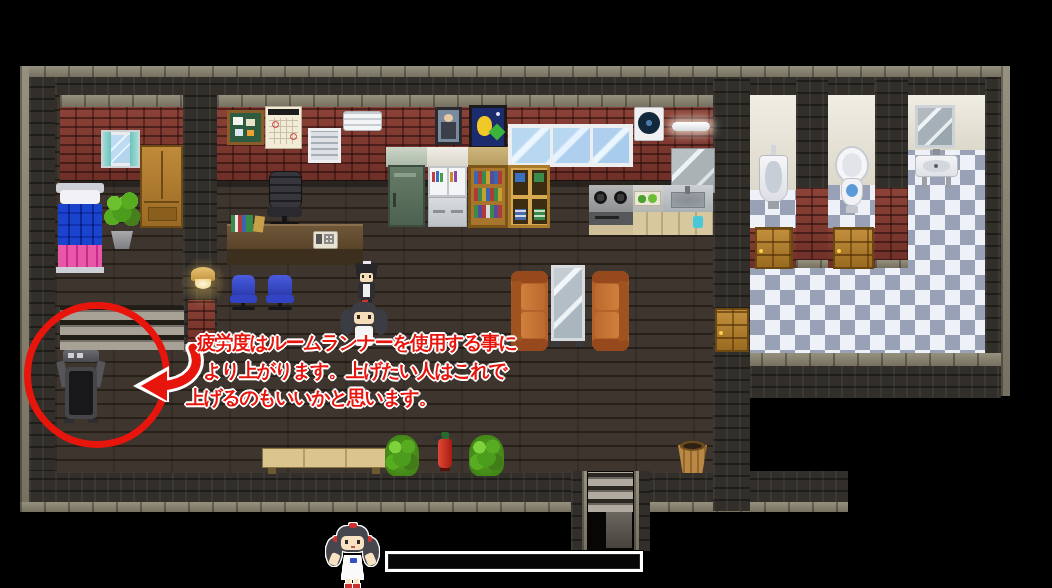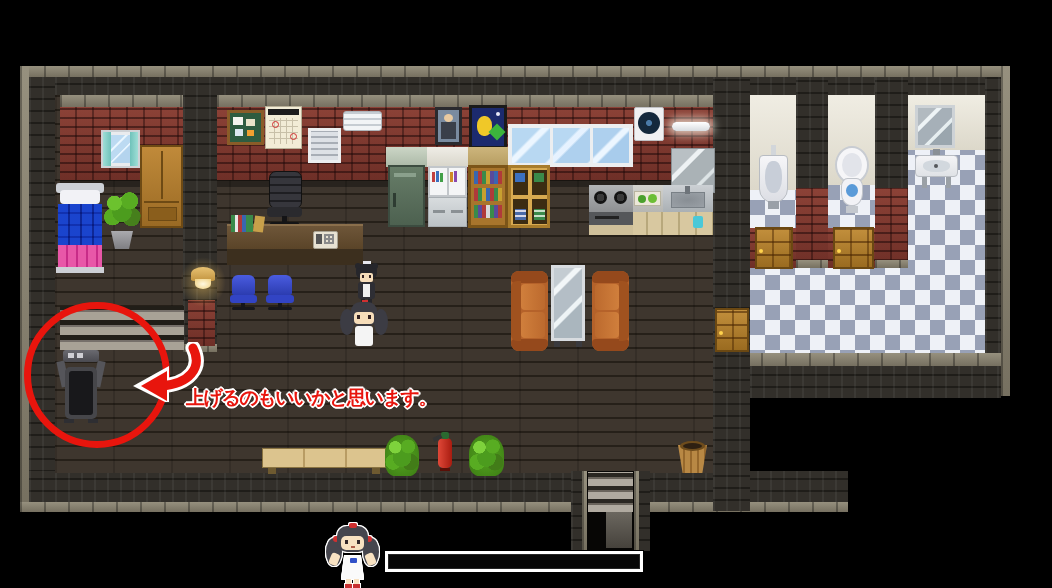--- a/index.html
+++ b/index.html
@@ -361,20 +361,22 @@
     </svg>
   </div>
 
   <div class="a" style="left:24px;top:302px;width:146px;height:146px;border:7px solid #e8150d;border-radius:50%;box-sizing:border-box;z-index:40"></div>
   <svg class="a" style="left:131px;top:342px;z-index:41" width="74" height="60" viewBox="0 0 74 60">
     <path d="M62,6 C72,26 58,42 30,44" fill="none" stroke="#ffffff" stroke-width="15" stroke-linecap="round"></path>
     <polygon points="38,24 2,44 38,62" fill="#ffffff"></polygon>
     <path d="M62,6 C72,26 58,42 30,44" fill="none" stroke="#e8150d" stroke-width="9" stroke-linecap="round"></path>
     <polygon points="36,29 10,44 36,59" fill="#e8150d"></polygon>
   </svg>
+  <div class="a ann-text" style="left:197px;top:330px;z-index:42">疲労度はルームランナーを使用する事に</div>
+  <div class="a ann-text" style="left:203px;top:358px;z-index:42">より上がります。上げたい人はこれで</div>
   <div class="a ann-text" style="left:186px;top:385px;z-index:42">上げるのもいいかと思います。</div>
 
   <div class="a outline-w" style="left:325px;top:520px;width:55px;height:68px;z-index:50">
     <svg width="55" height="68" viewBox="0 0 55 68">
       <ellipse cx="9" cy="32" rx="8" ry="14" fill="#46464e"></ellipse>
       <ellipse cx="46" cy="32" rx="8" ry="14" fill="#46464e"></ellipse>
       <circle cx="11" cy="19" r="3" fill="#d03030"></circle>
         <circle cx="44" cy="19" r="3" fill="#d03030"></circle>
       <rect x="12" y="6" width="31" height="26" rx="10" fill="#46464e"></rect>
       <rect x="24" y="3" width="8" height="5" rx="2" fill="#d03030"></rect>

